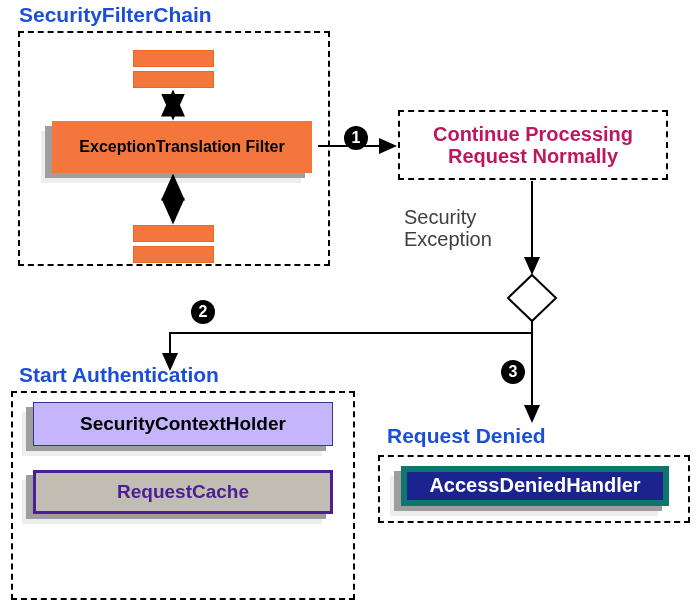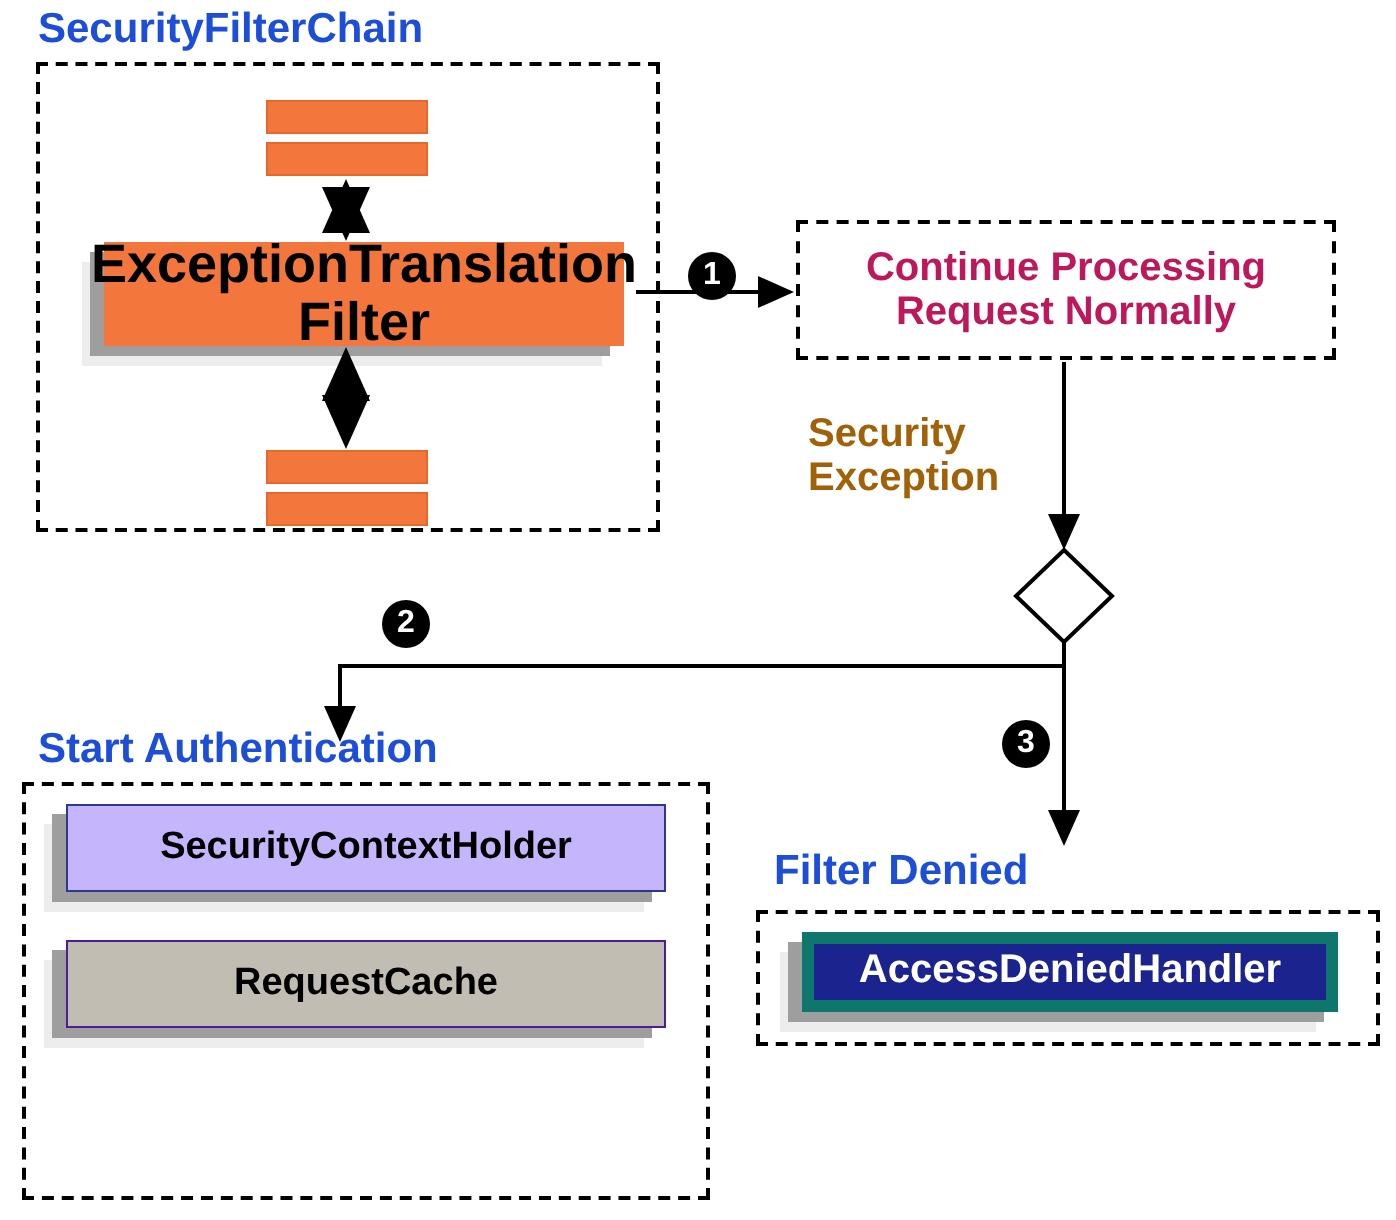--- a/index.html
+++ b/index.html
@@ -72,22 +72,22 @@
     border: 1px solid #f3773c;
     color: #000000;
   }
   .front-blue {
     background: #c4b5fd;
     border: 1px solid #2d3a8c;
     color: #000000;
   }
   .front-tan {
     background: #c2bdb2;
-    border: 1px solid #4c1d95;
-    color: #000000;
+    border: 3px solid #4c1d95;
+    color: #4c1d95;
   }
   .front-navy {
     background: #1b248e;
     border: 6px solid #0f766e;
     color: #ffffff;
   }
 
   
   .bar-orange {
     position: absolute;
@@ -107,22 +107,22 @@
     text-align: center;
     font-weight: bold;
     color: #be185d;
     line-height: 1.12;
     background: #ffffff;
   }
 
   
   .edge-label {
     position: absolute;
-    font-weight: bold;
-    color: #a16207;
+    font-weight: normal;
+    color: #404040;
     line-height: 1.1;
     white-space: pre-line;
   }
 
   
   .badge {
     position: absolute;
     width: 24px;
     height: 24px;
     border-radius: 50%;
@@ -153,21 +153,21 @@
 
   <div class="group-title" style="left:19px; top:4px; font-size:21px;">SecurityFilterChain</div>
   <div class="group-box" style="left:18px; top:31px; width:312px; height:235px;"></div>
 
   <div class="bar-orange" style="left:133px; top:50px; width:81px; height:17px;"></div>
   <div class="bar-orange" style="left:133px; top:71px; width:81px; height:17px;"></div>
 
   <div class="stack" style="left:41px; top:121px; width:260px; height:52px;">
     <div class="layer-back"></div>
     <div class="layer-mid"></div>
-    <div class="layer-front front-orange" style="font-size:27px;">ExceptionTranslation
+    <div class="layer-front front-orange" style="font-size:16px;">ExceptionTranslation
 Filter</div>
   </div>
 
   <div class="bar-orange" style="left:133px; top:225px; width:81px; height:17px;"></div>
   <div class="bar-orange" style="left:133px; top:246px; width:81px; height:17px;"></div>
 
   <div class="proc-box" style="left:398px; top:110px; width:270px; height:70px; font-size:20px;">
     <span>Continue Processing
 Request Normally</span>
   </div>
@@ -184,21 +184,21 @@
     <div class="layer-front front-blue" style="font-size:19px;">SecurityContextHolder</div>
   </div>
 
   <div class="stack" style="left:22px; top:470px; width:300px; height:44px;">
     <div class="layer-back"></div>
     <div class="layer-mid"></div>
     <div class="layer-front front-tan" style="font-size:19px;">RequestCache</div>
   </div>
 
 
-  <div class="group-title" style="left:387px; top:425px; font-size:21px;">Filter Denied</div>
+  <div class="group-title" style="left:387px; top:425px; font-size:21px;">Request Denied</div>
   <div class="group-box" style="left:378px; top:455px; width:312px; height:68px;"></div>
 
   <div class="stack" style="left:390px; top:466px; width:268px; height:40px;">
     <div class="layer-back"></div>
     <div class="layer-mid"></div>
     <div class="layer-front front-navy" style="font-size:20px;">AccessDeniedHandler</div>
   </div>
 
   <svg id="connectors" viewBox="0 0 698 610" xmlns="http://www.w3.org/2000/svg">
     <defs>

